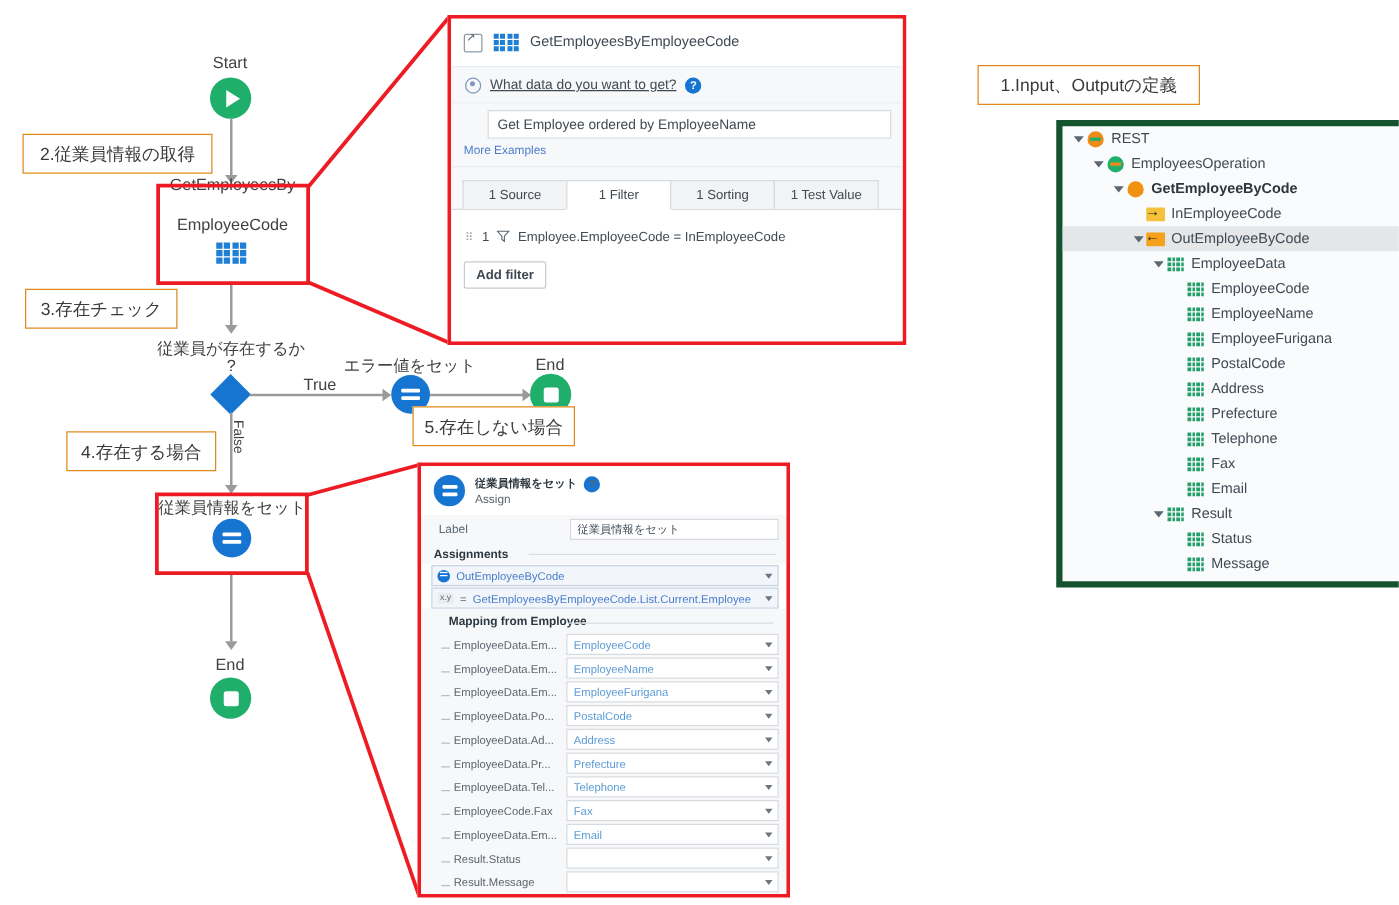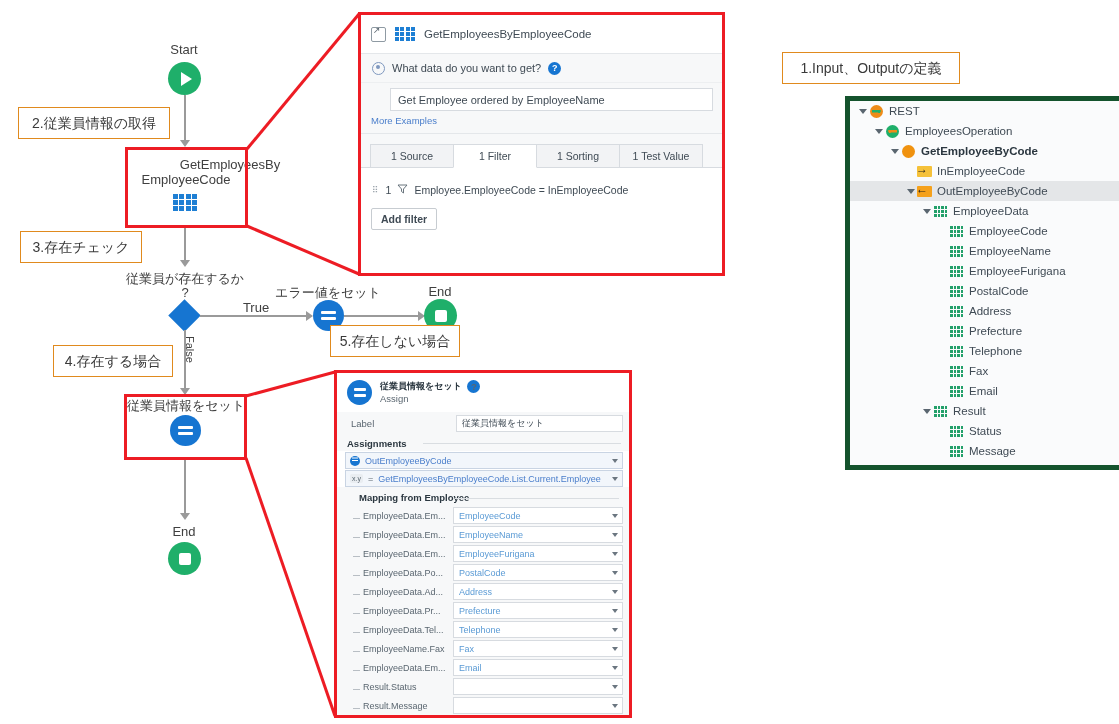--- a/index.html
+++ b/index.html
@@ -127,21 +127,21 @@
   <line x1="246" y1="458" x2="335" y2="716" stroke="#ED1C24" stroke-width="3"></line>
 </svg>
 
 <div class="abs" style="left:0;top:0;width:340px;height:724px;">
 
   <div class="flow-label" style="left:148px;top:42px;width:72px;">Start</div>
   <div class="circ start-ic" style="left:168px;top:62px;"></div>
   <div class="ln" style="left:184px;top:95px;width:1.5px;height:45px;"></div>
   <div class="arrow-d" style="left:180px;top:140px;"></div>
 
-  <div class="flow-label two" style="left:126px;top:157px;width:120px;padding-left:44px;">GetEmployeesBy</div>
+  <div class="flow-label two" style="left:126px;top:140px;width:120px;">GetEmployeesBy</div>
   <div class="flow-label two" style="left:126px;top:172px;width:120px;">EmployeeCode</div>
   <div class="grid-ic sm" style="left:173px;top:194px;width:24px;height:17px;">
     <span></span>
       <span></span>
       <span></span>
       <span></span>
     <span></span>
       <span></span>
       <span></span>
       <span></span>
@@ -212,21 +212,21 @@
         <span></span>
           <span></span>
           <span></span>
           <span></span>
       </div>
       <div class="pt-title">GetEmployeesByEmployeeCode</div>
     </div>
 
     <div class="pt-q">
       <div class="ring"></div>
-      <span style="font-size:11px;">What data do you want to get?</span>
+      <span style="font-size:11px;text-decoration:underline;">What data do you want to get?</span>
       <div class="helpq">?</div>
     </div>
 
     <div class="pt-inputwrap">
       <div class="pt-input">Get Employee ordered by EmployeeName</div>
     </div>
     <div class="pt-more">More Examples</div>
 
     <div class="pt-tabs">
       <div class="pt-tab">1 Source</div>
@@ -334,21 +334,21 @@
           </div>
         </div>
         <div class="pb-maprow">
           <div class="k">EmployeeData.Tel...</div>
           <div class="pb-val">
             <span>Telephone</span>
             <span class="caret"></span>
           </div>
         </div>
         <div class="pb-maprow">
-          <div class="k">EmployeeName.Fax</div>
+          <div class="k">EmployeeCode.Fax</div>
           <div class="pb-val">
             <span>Fax</span>
             <span class="caret"></span>
           </div>
         </div>
         <div class="pb-maprow">
           <div class="k">EmployeeData.Em...</div>
           <div class="pb-val">
             <span>Email</span>
             <span class="caret"></span>

